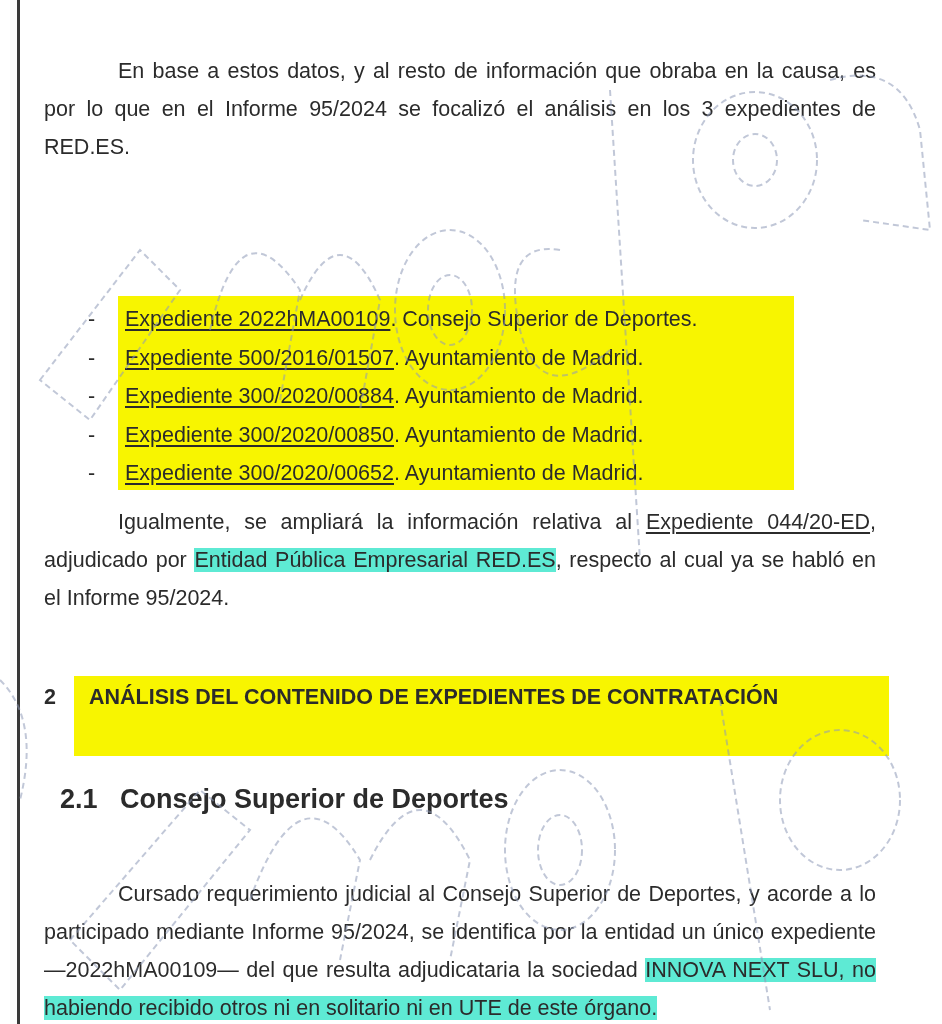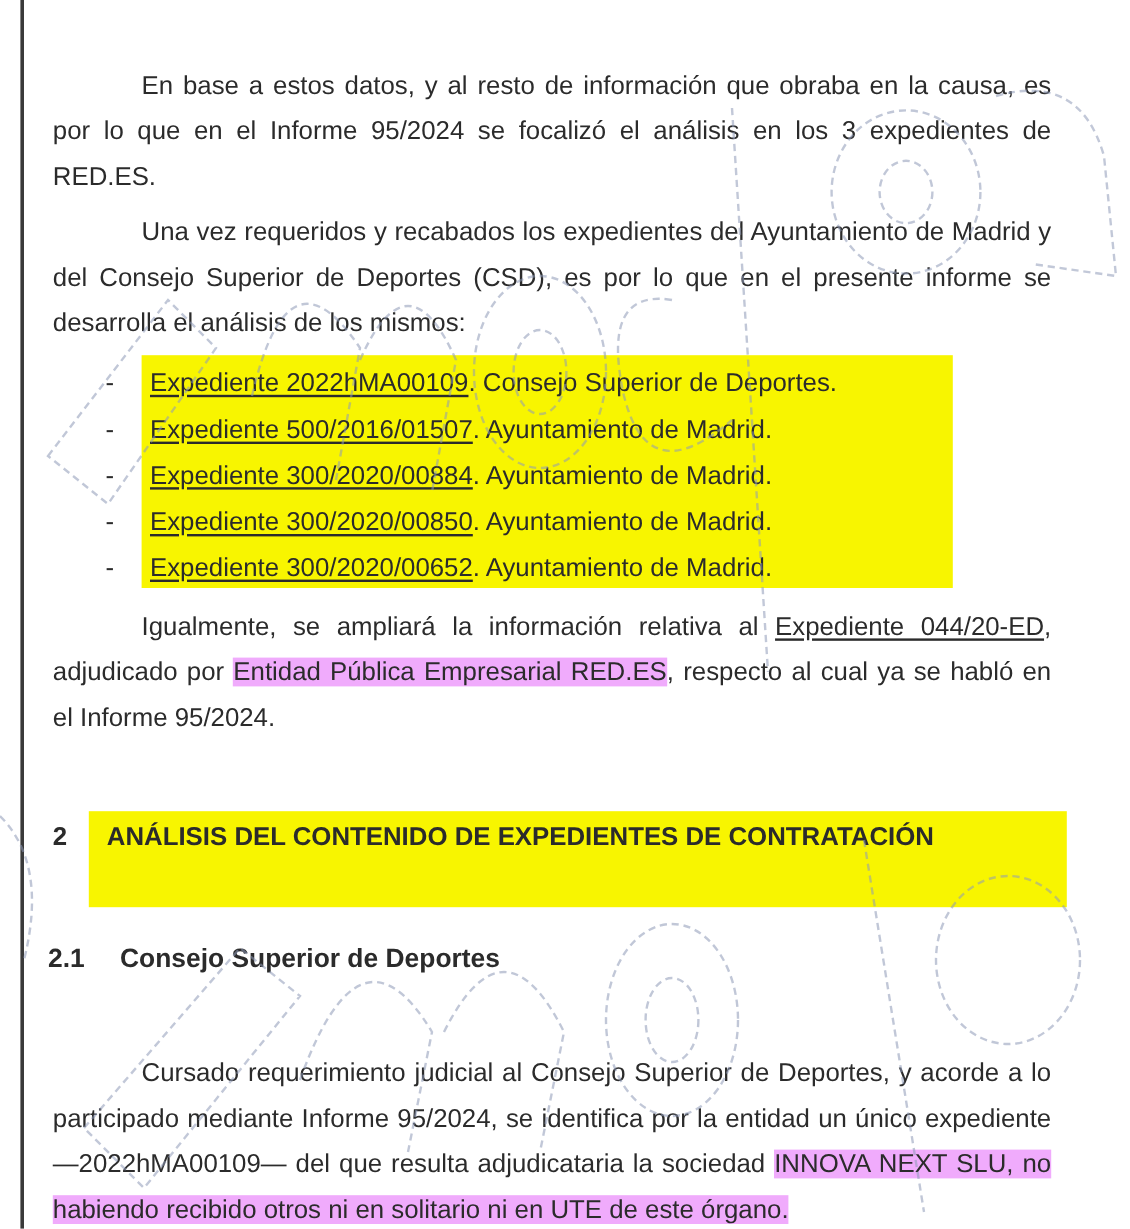--- a/index.html
+++ b/index.html
@@ -8,47 +8,44 @@
     background: #ffffff;
     font-family: "Liberation Sans", sans-serif;
     color: #2b2b2b;
   }
   .page { position: absolute; left: 0; top: 0; width: 942px; height: 953px; }
   .left-rule { position: absolute; left: 17px; top: 0; width: 3px; height: 1024px; background: #3a3a3a; }
   .text { position: absolute; left: 44px; width: 832px; font-size: 21.5px; line-height: 38px; }
   .p { text-align: justify; text-align-last: left; margin: 0; }
   .indent { text-indent: 74px; }
   .u { text-decoration: underline; text-underline-offset: 3px; margin-top: 13px; }
-  .hl { background: #f0abfc; }
+  .hl { background: #5eead4; }
   .list { position: absolute; left: 80px; top: 300px; }
   .list-hl { position: absolute; left: 118px; top: 296px; width: 676px; height: 194px; background: #f8f500; }
   .li { position: relative; height: 38.5px; font-size: 21.5px; line-height: 38px; white-space: nowrap; }
   .li .dash { position: absolute; left: 8px; width: 20px; }
   .li .content { position: absolute; left: 45px; }
   .h2-box { position: absolute; left: 74px; top: 676px; width: 815px; height: 80px; background: #f8f500; }
   .h2 { position: absolute; left: 44px; top: 678px; width: 832px; font-weight: bold; font-size: 21.5px; line-height: 38px; }
   .h2 .num { position: absolute; left: 0; }
   .h2 .title { position: absolute; left: 45px; width: 787px; text-align: justify; text-align-last: left; }
-  .h21 { position: absolute; left: 40px; top: 780px; font-weight: bold; font-size: 22px; line-height: 38px; white-space: nowrap; }
+  .h21 { position: absolute; left: 60px; top: 780px; font-weight: bold; font-size: 27px; line-height: 38px; white-space: nowrap; }
   .h21 .num { display: inline-block; width: 60px; }
   .wm { position: absolute; left: 0; top: 0; width: 942px; height: 1024px; pointer-events: none; }
 </style>
 </head>
 <body>
 
 <div class="page">
   <div class="left-rule"></div>
 
   <div class="text" style="top:52px;">
     <p class="p indent">En base a estos datos, y al resto de información que obraba en la causa, es por lo que en el Informe 95/2024 se focalizó el análisis en los 3 expedientes de RED.ES.</p>
   </div>
 
-  <div class="text" style="top:174px;">
-    <p class="p indent">Una vez requeridos y recabados los expedientes del Ayuntamiento de Madrid y del Consejo Superior de Deportes (CSD), es por lo que en el presente informe se desarrolla el análisis de los mismos:</p>
-  </div>
 
   <div class="list-hl"></div>
   <div class="list">
     <div class="li">
       <span class="dash">-</span>
       <span class="content"><span class="u">Expediente 2022hMA00109</span><span>. Consejo Superior de Deportes.</span></span>
     </div>
     <div class="li">
       <span class="dash">-</span>
       <span class="content"><span class="u">Expediente 500/2016/01507</span><span>. Ayuntamiento de Madrid.</span></span>

